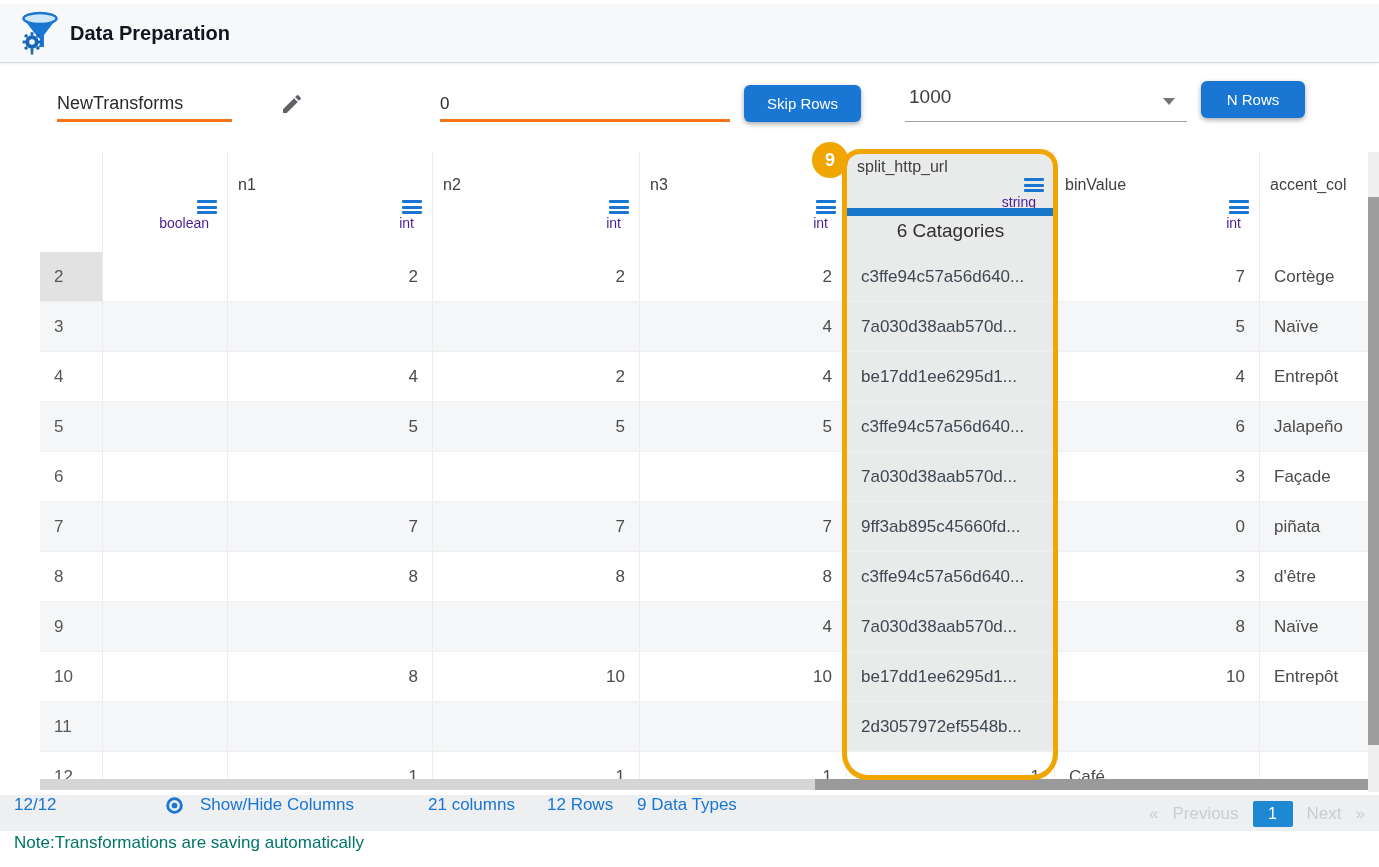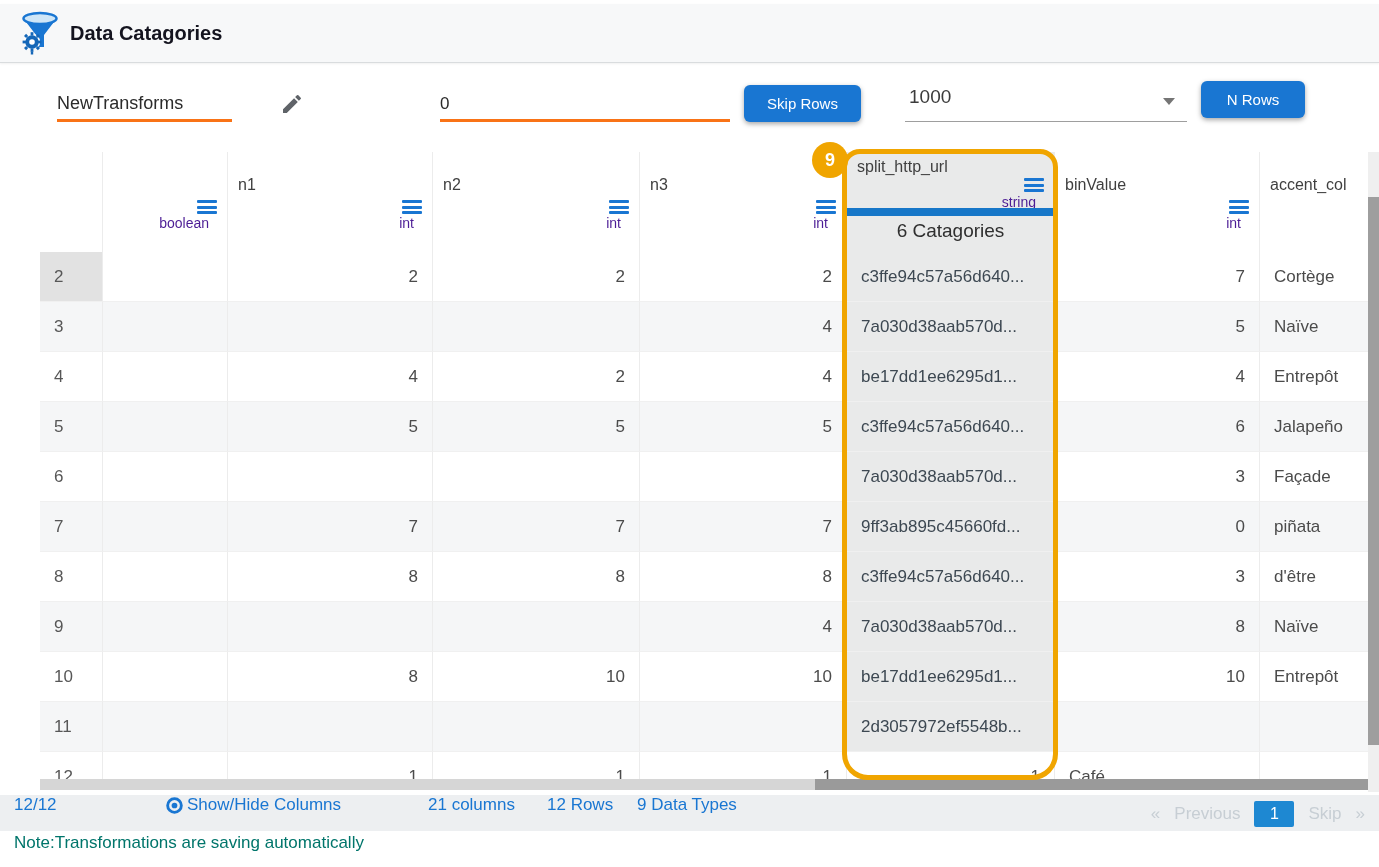--- a/index.html
+++ b/index.html
@@ -70,21 +70,21 @@
   #hscroll-track { position:absolute; left:40px; top:779px; width:1339px; height:11px; background:#d6d6d6; }
   #hscroll-thumb { position:absolute; left:775px; top:0; width:564px; height:11px; background:#9a9a9a; cursor:pointer; }
   #vscroll-track { position:absolute; right:0; top:152px; width:11px; height:640px; background:#efefef; }
   #vscroll-thumb { position:absolute; right:0; top:45px; width:11px; height:548px; background:#9e9e9e; cursor:pointer; }
 
   
   #footer { position:absolute; left:0; top:795px; width:1379px; height:36px;
     background:#edeff1; font-size:17px; color:#1976d2; }
   #footer .fitem { position:absolute; top:0; }
   #sel-count { left:14px; }
-  #showhide { left:165px; display:flex; align-items:center; gap:3px; cursor:pointer; }
+  #showhide { left:165px; display:flex; align-items:center; gap:16px; cursor:pointer; }
   #cols-info { left:428px; } #rows-info { left:547px; } #types-info { left:637px; }
   #pagination { position:absolute; right:14px; top:6px; display:flex; align-items:center;
     gap:14px; color:#c7ced4; font-size:17px; }
   #page-box { background:#1e88d2; color:#fff; width:40px; height:26px; border-radius:2px;
     text-align:center; line-height:26px; font-size:16px; cursor:pointer; }
   .pg { cursor:default; }
   #note-line { position:absolute; left:14px; top:833px; font-size:17px; color:#00756b; }
 </style>
 </head>
 <body>
@@ -102,21 +102,21 @@
         <rect x="2.6" y="29.6" width="3.4" height="2.8"></rect>
         <rect x="18" y="29.6" width="3.4" height="2.8"></rect>
         <rect x="4.6" y="23.4" width="3" height="3" transform="rotate(45 6.1 24.9)"></rect>
         <rect x="16.4" y="23.4" width="3" height="3" transform="rotate(-45 17.9 24.9)"></rect>
         <rect x="4.6" y="35.6" width="3" height="3" transform="rotate(-45 6.1 37.1)"></rect>
         <rect x="16.4" y="35.6" width="3" height="3" transform="rotate(45 17.9 37.1)"></rect>
       </g>
       <rect x="10.8" y="40.5" width="2.4" height="3" fill="#1567b8"></rect>
     </g>
   </svg>
-  <span id="app-title">Data Catagories</span>
+  <span id="app-title">Data Preparation</span>
 </div>
 
 <input id="name-input" class="mat-input" value="NewTransforms" style="">
 <svg id="pencil-icon" class="abs" viewBox="0 0 24 24">
   <path fill="#5f6368" d="M3 17.25V21h3.75L17.81 9.94l-3.75-3.75L3 17.25zM20.71 7.04a1 1 0 0 0 0-1.41l-2.34-2.34a1 1 0 0 0-1.41 0l-1.83 1.83 3.75 3.75 1.83-1.83z"></path>
 </svg>
 <input id="skip-input" class="mat-input" value="0" style="">
 <button id="skip-btn" class="btn">Skip Rows</button>
 <div id="nrows-select">
   <span id="nrows-value">1000</span>
@@ -318,17 +318,17 @@
     </svg>
     <span>Show/Hide Columns</span>
   </span>
   <span id="cols-info" class="fitem">21 columns</span>
   <span id="rows-info" class="fitem">12 Rows</span>
   <span id="types-info" class="fitem">9 Data Types</span>
   <span id="pagination">
     <span class="pg">«</span>
     <span class="pg">Previous</span>
     <span id="page-box">1</span>
-    <span class="pg">Skip</span>
+    <span class="pg">Next</span>
     <span class="pg">»</span>
   </span>
 </div>
 <div id="note-line">Note:Transformations are saving automatically</div>
 
 </body></html>

